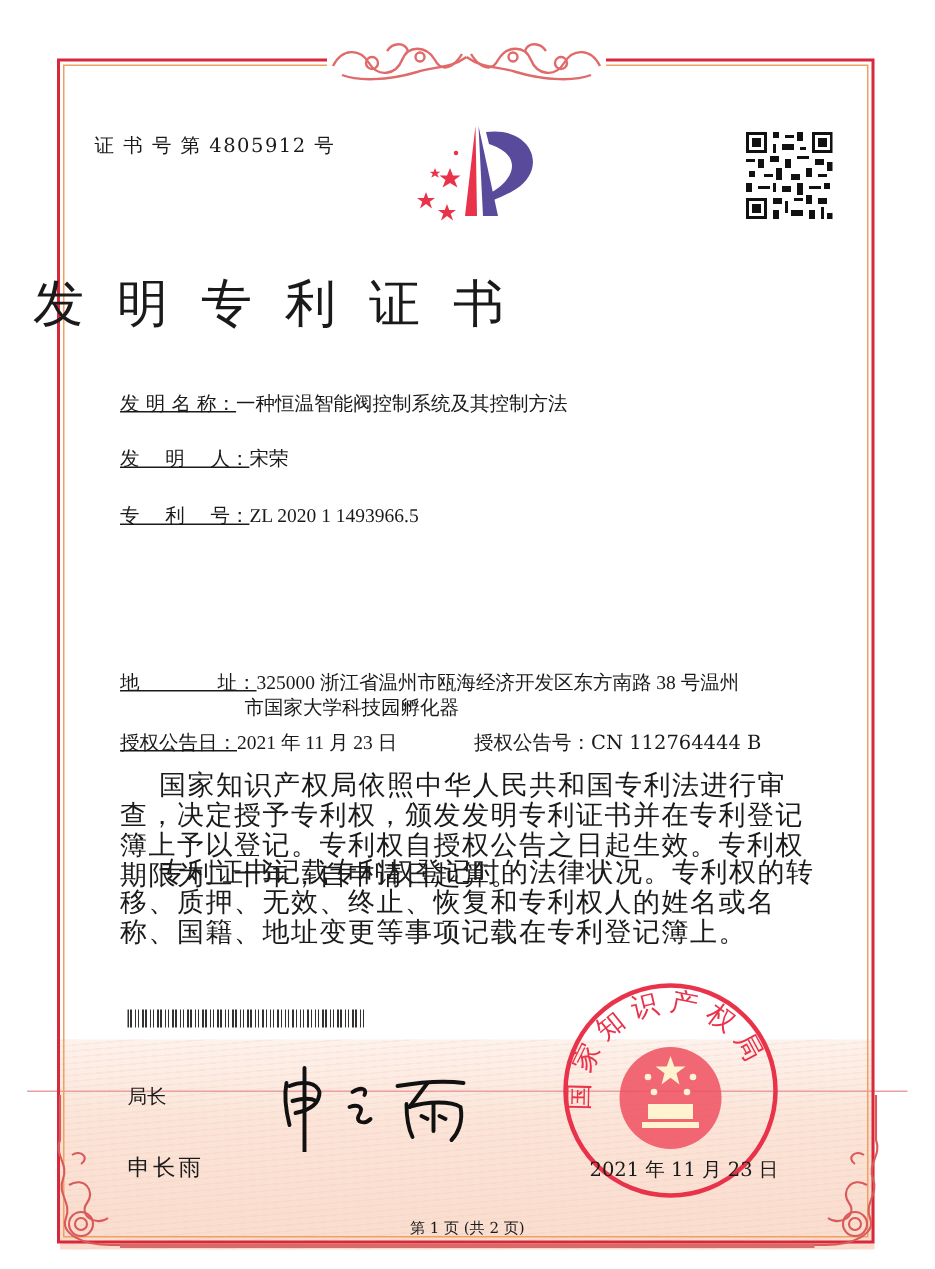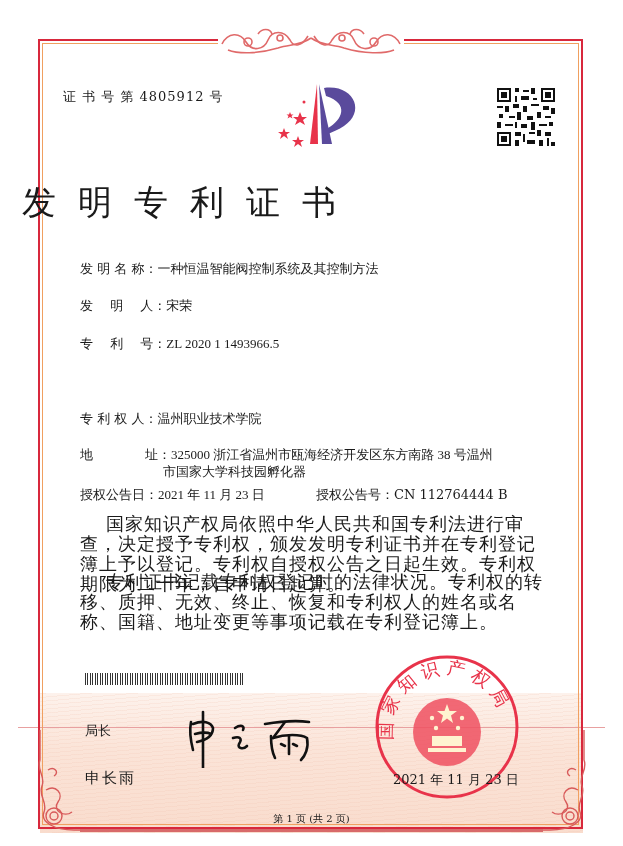--- a/index.html
+++ b/index.html
@@ -50,21 +50,21 @@
     .logo { position: absolute; left: 262px; top: 82px; width: 110px; height: 80px; }
     .qr { position: absolute; left: 497px; top: 88px; width: 58px; height: 58px; }
 
     .title {
       position: absolute; left: 0; top: 180px; width: 623px; text-align: left;
       font-size: 34px; letter-spacing: 22px; padding-left: 22px; box-sizing: border-box;
       font-family: "DejaVu Sans", "Liberation Sans", sans-serif; font-weight: normal;
     }
 
     .field { position: absolute; left: 80px; font-size: 13px; white-space: nowrap; }
-    .field .lbl { display: inline-block; }
+    .field .lbl { display: inline-block; text-decoration: underline; }
     .field .val { display: inline-block; font-family: Liberation Serif, serif; }
     .f-name { top: 260px; }
     .f-inventor { top: 297px; }
     .f-patno { top: 335px; }
     .f-appdate { top: 372px; }
     .f-owner { top: 410px; }
     .f-addr { top: 446px; }
     .f-addr2 { position: absolute; left: 163px; top: 463px; font-size: 13px; }
     .f-pubdate { top: 486px; }
     .f-pubno { position: absolute; left: 316px; top: 486px; font-size: 13px; white-space: nowrap; }
@@ -207,23 +207,20 @@
 
   <div class="field f-name">
     <span class="lbl">发 明 名 称：</span><span class="val">一种恒温智能阀控制系统及其控制方法</span>
   </div>
   <div class="field f-inventor">
     <span class="lbl">发　 明　 人：</span><span class="val">宋荣</span>
   </div>
   <div class="field f-patno">
     <span class="lbl">专　 利　 号：</span><span class="val">ZL 2020 1 1493966.5</span>
   </div>
-  <div class="field f-owner">
-    <span class="lbl">专 利 权 人：</span><span class="val">温州职业技术学院</span>
-  </div>
   <div class="field f-addr">
     <span class="lbl">地　　　　址：</span><span class="val">325000 浙江省温州市瓯海经济开发区东方南路 38 号温州</span>
   </div>
   <div class="f-addr2">市国家大学科技园孵化器</div>
   <div class="field f-pubdate">
     <span class="lbl">授权公告日：</span><span class="val">2021 年 11 月 23 日</span>
   </div>
   <div class="f-pubno">
     <span class="lbl">授权公告号：</span><span class="val">CN 112764444 B</span>
   </div>

